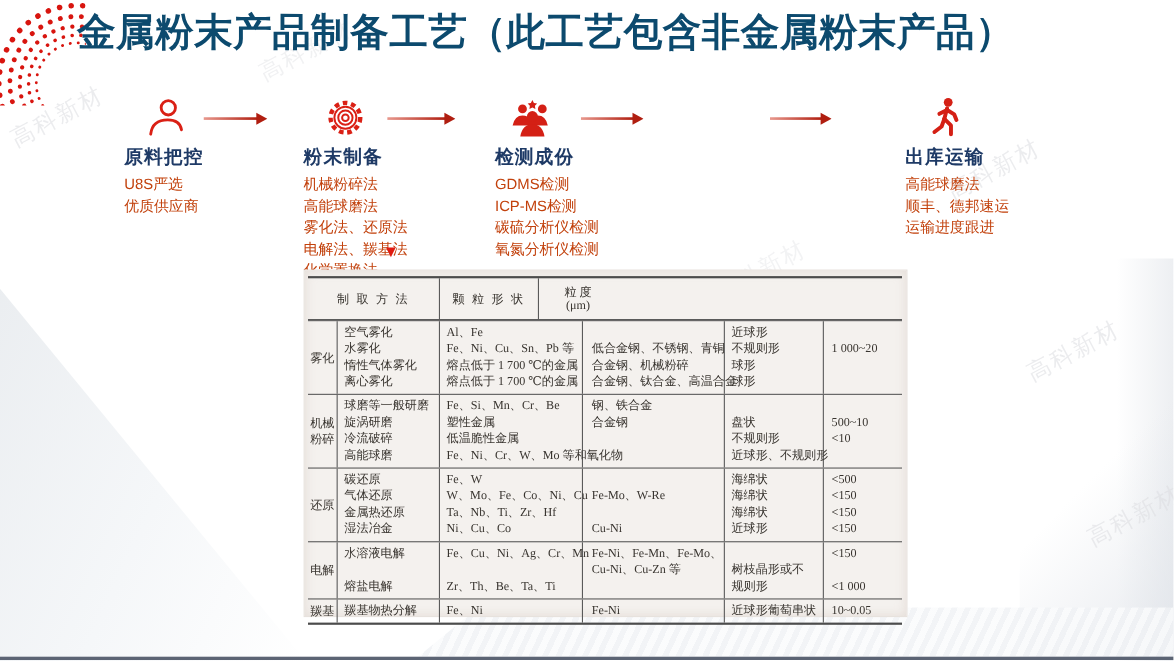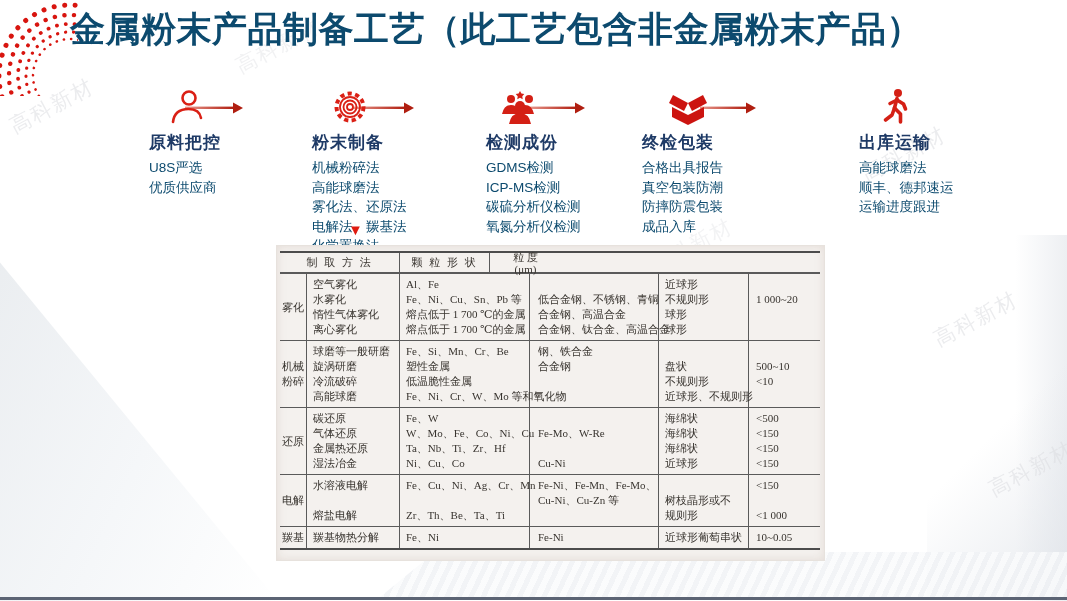--- a/index.html
+++ b/index.html
@@ -20,35 +20,35 @@
     background:linear-gradient(135deg,rgba(228,231,236,0) 40%,rgba(222,226,232,.75) 100%);}
   .bottom-bar{position:absolute; left:0; bottom:1px; width:100%; height:3px; background:#5c6474;}
   
   .wm{position:absolute; color:#dcdde1; opacity:.55; font-size:21px; letter-spacing:2px;
     transform:rotate(-28deg); white-space:nowrap; pointer-events:none;}
   
   .logo{position:absolute; left:-4px; top:-6px;}
   .title{position:absolute; left:70px; top:6px; font-size:35px; font-weight:900;
     color:#0c4a6e; letter-spacing:0.5px; white-space:nowrap;}
   
-  .step{position:absolute; top:86px;margin-left:36px;}
+  .step{position:absolute; top:86px;}
   .step .icon{height:40px; display:flex; align-items:flex-end;}
   .step .heading{font-size:17px; font-weight:800; color:#1e3a66; letter-spacing:1px; margin-top:5px;}
-  .step .items{margin-top:4px; font-size:13.5px; color:#0c4a6e;}
+  .step .items{margin-top:4px; font-size:13.5px; color:#c2410c;}
   .step .items .ln{height:19.5px; line-height:19.5px; white-space:nowrap;}
   .arrow{position:absolute; top:101px;}
   .pointer{position:absolute; left:348px; top:221px; color:#e01b10; font-size:15px;}
   
   .scan{position:absolute; left:277px; top:246px; width:547px; height:314px;
     background:#f4f1ee; box-shadow:inset 0 0 10px rgba(185,165,155,.28), 0 0 0 1px #e7e2dd;}
   .ptable{position:absolute; left:3px; top:5px; width:540px;
     border-top:2px solid #4c4c4c; border-bottom:2px solid #4c4c4c;
     font-family:"Liberation Serif","DejaVu Serif",serif; font-size:11px; color:#38342f;}
   .ptable *{box-sizing:border-box;}
-  .thead{display:flex; border-bottom:1px solid #5a5a5a; height:20px;}
+  .thead{display:flex; border-bottom:1px solid #5a5a5a; height:38px;}
   .h-method{width:120px; border-right:1px solid #5a5a5a; display:flex; align-items:center; justify-content:center; letter-spacing:2px;}
   .h-scope{width:259px; border-right:1px solid #5a5a5a;}
   .h-scope-top{height:19px; border-bottom:1px solid #5a5a5a; display:flex; align-items:center; justify-content:center; letter-spacing:3px;}
   .h-scope-bot{display:flex; height:18px;}
   .h-metal{width:130px; border-right:1px solid #5a5a5a; display:flex; align-items:center; justify-content:center; letter-spacing:2px;}
   .h-alloy{flex:1; display:flex; align-items:center; justify-content:center; letter-spacing:2px;}
   .h-shape{width:90px; border-right:1px solid #5a5a5a; display:flex; align-items:center; justify-content:center; letter-spacing:2px;}
   .h-size{width:71px; display:flex; flex-direction:column; align-items:center; justify-content:center; line-height:12px;}
   .tgroup{display:flex; border-top:1px solid #5a5a5a;}
   .tgroup:first-of-type{border-top:none;}
@@ -169,36 +169,20 @@
     </div>
     <div class="heading">检测成份</div>
     <div class="items">
         <div class="ln">GDMS检测</div>
         <div class="ln">ICP-MS检测</div>
         <div class="ln">碳硫分析仪检测</div>
         <div class="ln">氧氮分析仪检测</div>
       </div>
   </div>
 
-  <div class="step" style="left:606px;">
-    <div class="icon" style="margin-left:26px;">
-      <svg width="40" height="36" viewBox="0 0 40 36" fill="#cc1410">
-        <polygon points="20,13 5,5 1,13 16,21"></polygon>
-        <polygon points="20,13 35,5 39,13 24,21"></polygon>
-        <polygon points="4,17 20,25 36,17 36,27 20,35 4,27"></polygon>
-      </svg>
-    </div>
-    <div class="heading">终检包装</div>
-    <div class="items">
-        <div class="ln">合格出具报告</div>
-        <div class="ln">真空包装防潮</div>
-        <div class="ln">防摔防震包装</div>
-        <div class="ln">成品入库</div>
-      </div>
-  </div>
 
   <div class="step" style="left:823px;">
     <div class="icon" style="margin-left:21px;">
       <svg width="32" height="38" viewBox="0 0 32 38">
         <circle cx="18" cy="5" r="4" fill="#d42015"></circle>
         <g stroke="#d42015" stroke-width="3.6" fill="none" stroke-linecap="round" stroke-linejoin="round">
           <path d="M17 10.5 L14.5 20"></path>
           <path d="M17 12 L23.5 16 L25.5 21"></path>
           <path d="M17 12 L10 15.5"></path>
           <path d="M14.5 20 L20.5 26 L20.5 34"></path>
@@ -235,21 +219,21 @@
           </div>
         <div class="c-metal">
             <div class="ln">Al、Fe</div>
             <div class="ln">Fe、Ni、Cu、Sn、Pb 等</div>
             <div class="ln">熔点低于 1 700 ℃的金属</div>
             <div class="ln">熔点低于 1 700 ℃的金属</div>
           </div>
         <div class="c-alloy">
             <div class="ln">&nbsp;</div>
             <div class="ln">低合金钢、不锈钢、青铜</div>
-            <div class="ln">合金钢、高温合金</div>
+            <div class="ln">合金钢、机械粉碎</div>
             <div class="ln">合金钢、钛合金、高温合金</div>
           </div>
         <div class="c-shape">
             <div class="ln">近球形</div>
             <div class="ln">不规则形</div>
             <div class="ln">球形</div>
             <div class="ln">球形</div>
           </div>
         <div class="c-size">
             <div class="ln">&nbsp;</div>

